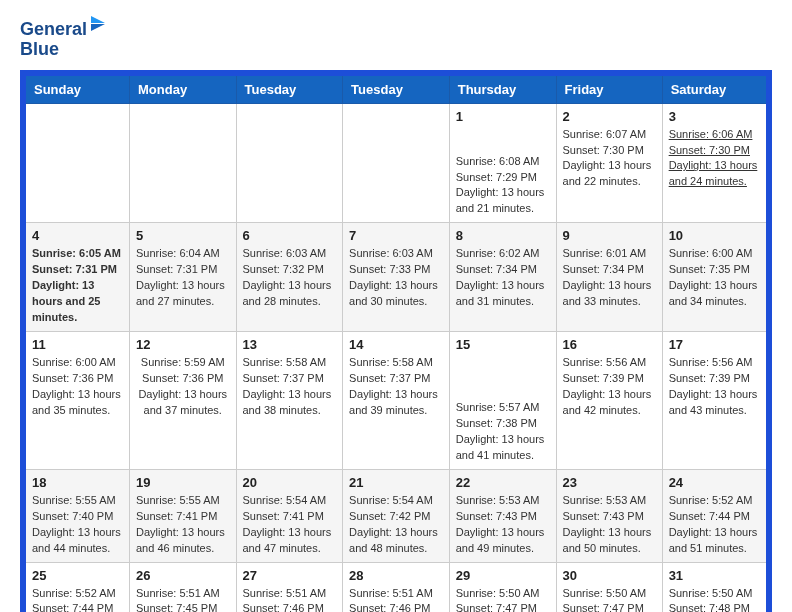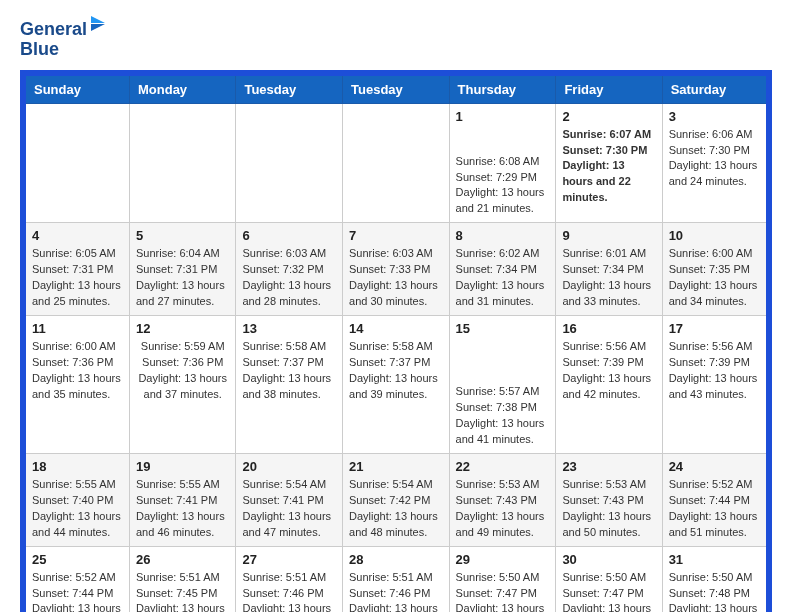--- a/index.html
+++ b/index.html
@@ -120,35 +120,35 @@
         <td class="empty-cell"></td>
         <td class="empty-cell"></td>
         <td>
           <div class="day-number">1</div>
           <div class="day-info" style="white-space: pre-line; margin-top: 30px;">Sunrise: 6:08 AM
 Sunset: 7:29 PM
 Daylight: 13 hours and 21 minutes.</div>
         </td>
         <td>
           <div class="day-number">2</div>
-          <div class="day-info" style="white-space: pre-line; font-weight: bold;">Sunrise: 6:07 AM
+          <div class="day-info" style="white-space: pre-line;">Sunrise: 6:07 AM
 Sunset: 7:30 PM
 Daylight: 13 hours and 22 minutes.</div>
         </td>
         <td>
           <div class="day-number">3</div>
-          <div class="day-info" style="white-space: pre-line;">Sunrise: 6:06 AM
+          <div class="day-info" style="white-space: pre-line; text-decoration: underline;">Sunrise: 6:06 AM
 Sunset: 7:30 PM
 Daylight: 13 hours and 24 minutes.</div>
         </td>
       </tr>
       <tr>
         <td>
           <div class="day-number">4</div>
-          <div class="day-info" style="white-space: pre-line;">Sunrise: 6:05 AM
+          <div class="day-info" style="white-space: pre-line; font-weight: bold;">Sunrise: 6:05 AM
 Sunset: 7:31 PM
 Daylight: 13 hours and 25 minutes.</div>
         </td>
         <td>
           <div class="day-number">5</div>
           <div class="day-info" style="white-space: pre-line;">Sunrise: 6:04 AM
 Sunset: 7:31 PM
 Daylight: 13 hours and 27 minutes.</div>
         </td>
         <td>

